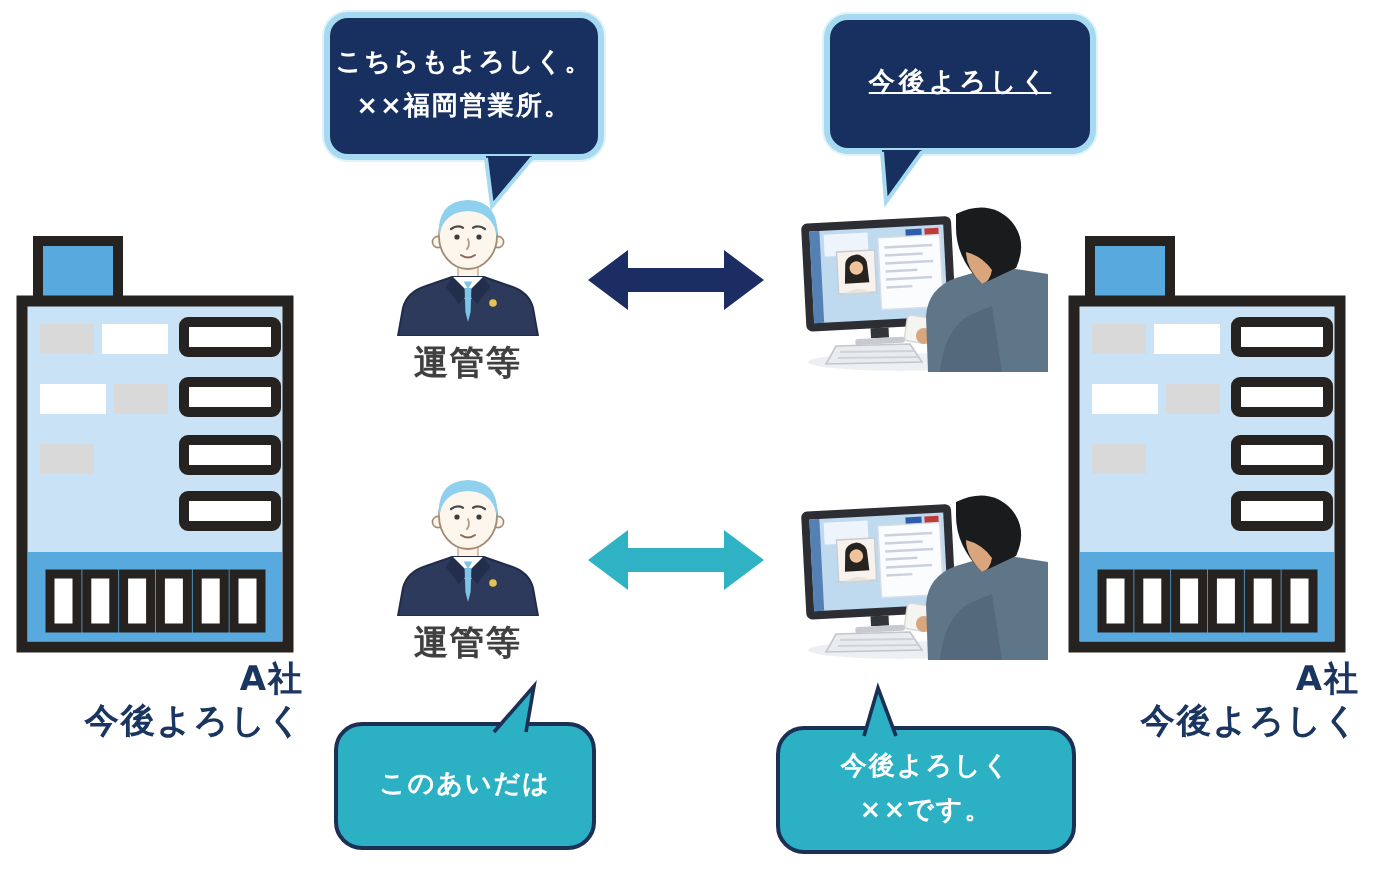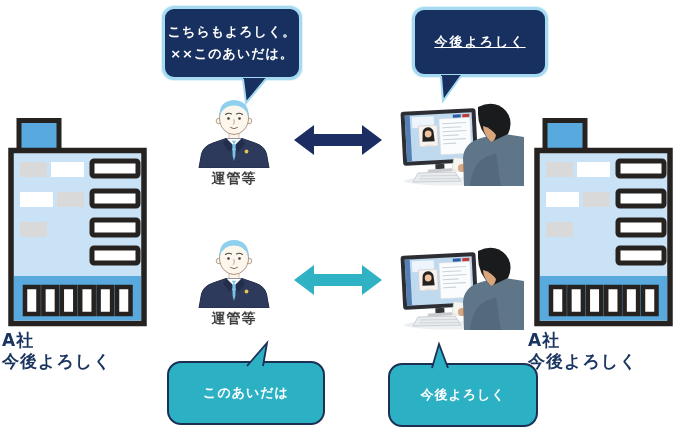--- a/index.html
+++ b/index.html
@@ -16,34 +16,34 @@
   .abs{position:absolute;}
   .bubble{position:absolute;box-sizing:border-box;display:flex;flex-direction:column;
           justify-content:center;align-items:center;text-align:center;
           color:var(--bubble-text);font-weight:bold;font-size:13px;line-height:1.7;
           letter-spacing:1px;}
   .bubble.navy{background:var(--navy-bubble);border:3px solid var(--navy-glow);
                border-radius:12px;box-shadow:0 0 0 1px rgba(165,218,240,.35);}
   .bubble.teal{background:var(--teal-bubble);border:2px solid var(--teal-outline);
                border-radius:14px;}
   .tail{position:absolute;overflow:visible;}
-  .person-label{position:absolute;text-align:center;font-size:14px;font-weight:600;
+  .person-label{position:absolute;text-align:center;font-size:17px;font-weight:600;
                 color:var(--person-label);letter-spacing:1px;}
-  .building-label{position:absolute;text-align:left;font-size:17px;font-weight:bold;
+  .building-label{position:absolute;text-align:right;font-size:17px;font-weight:bold;
                   color:var(--label-navy);line-height:1.25;letter-spacing:1px;}
   svg{display:block;}
 </style>
 </head>
 <body>
 
 <div class="canvas">
 
   <div class="bubble navy" style="left:162px;top:6px;width:140px;height:74px;">
     <div>こちらもよろしく。</div>
-    <div>××このあいだは。</div>
+    <div>××福岡営業所。</div>
     <svg class="tail" style="left:76px;top:69px;" width="26" height="26" viewBox="0 0 26 26">
       <polygon points="2,0 25,0 5,25" fill="var(--navy-bubble)"></polygon>
       <polyline points="2,1 5,25 25,1" fill="none" stroke="var(--navy-glow)" stroke-width="2"></polyline>
     </svg>
   </div>
 
   <div class="bubble navy" style="left:412px;top:7px;width:136px;height:70px;letter-spacing:2px;text-decoration:underline;">
     <div>今後よろしく</div>
     <svg class="tail" style="left:24px;top:65px;" width="24" height="27" viewBox="0 0 24 27">
       <polygon points="2,0 22,0 4,26" fill="var(--navy-bubble)"></polygon>
@@ -238,29 +238,30 @@
       <rect x="13" y="76" width="33" height="15" fill="#ffffff"></rect>
       <rect x="50" y="76" width="27" height="15" fill="#d9d9d9"></rect>
       <rect x="13" y="106" width="27" height="15" fill="#d9d9d9"></rect>
     </svg>
   </div>
   <div class="building-label" style="left:528px;top:330px;width:152px;">
     <div>A社</div>
     <div>今後よろしく</div>
   </div>
 
-  <div class="bubble teal" style="left:167px;top:361px;width:158px;height:64px;">
+  <div class="bubble teal" style="left:167px;top:361px;width:131px;height:64px;">
     <svg class="tail" style="left:76px;top:-20px;" width="24" height="24" viewBox="0 0 24 24">
       <polygon points="2,24 18,24 22,0" fill="var(--teal-bubble)"></polygon>
       <polyline points="2,23 22,0 18,23" fill="none" stroke="var(--teal-outline)" stroke-width="1.8"></polyline>
     </svg>
     <div>このあいだは</div>
   </div>
 
   <div class="bubble teal" style="left:388px;top:363px;width:150px;height:64px;">
     <svg class="tail" style="left:40px;top:-21px;" width="20" height="25" viewBox="0 0 20 25">
       <polygon points="2,25 18,25 9,0" fill="var(--teal-bubble)"></polygon>
       <polyline points="2,24 9,0 18,24" fill="none" stroke="var(--teal-outline)" stroke-width="1.8"></polyline>
     </svg>
     <div>今後よろしく</div>
+    <div>××です。</div>
   </div>
 
 </div>
 
 </body></html>

